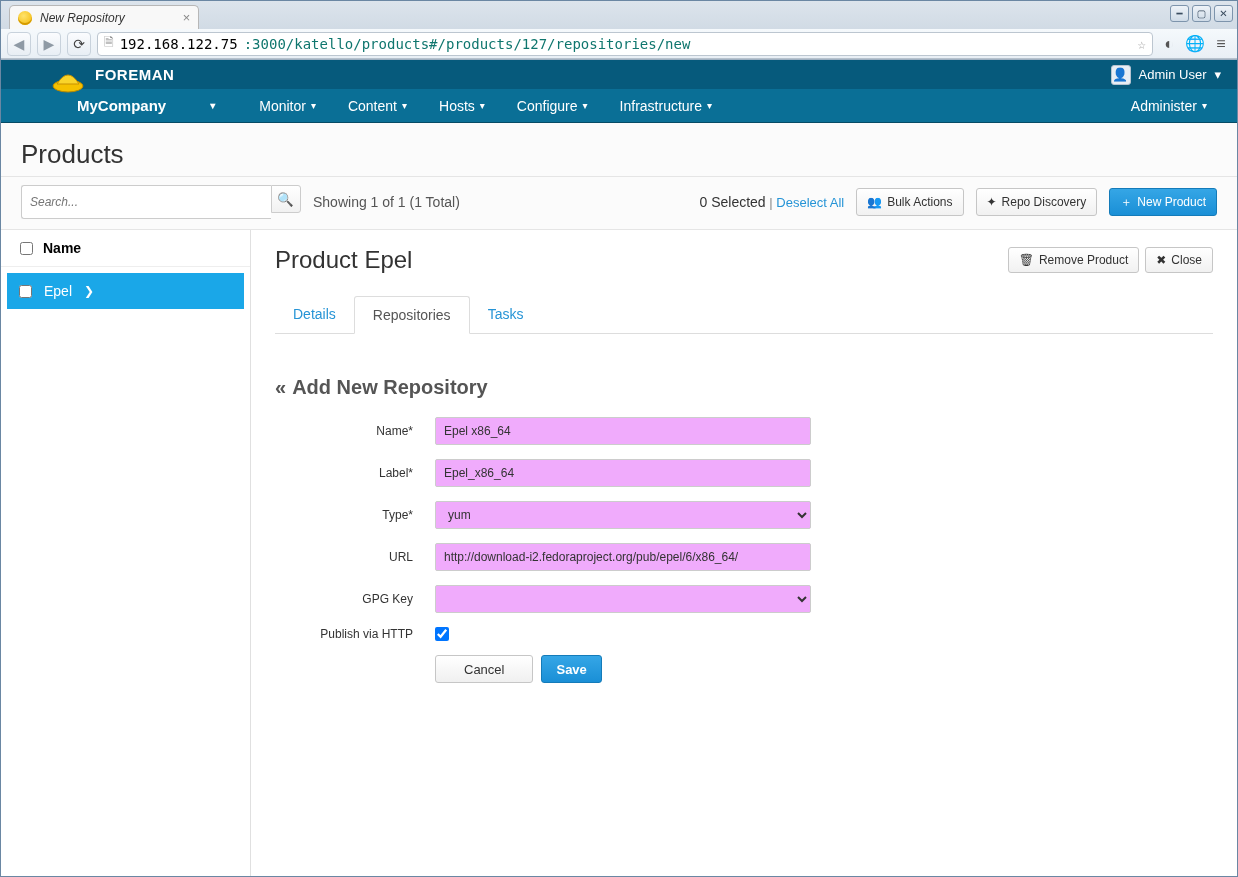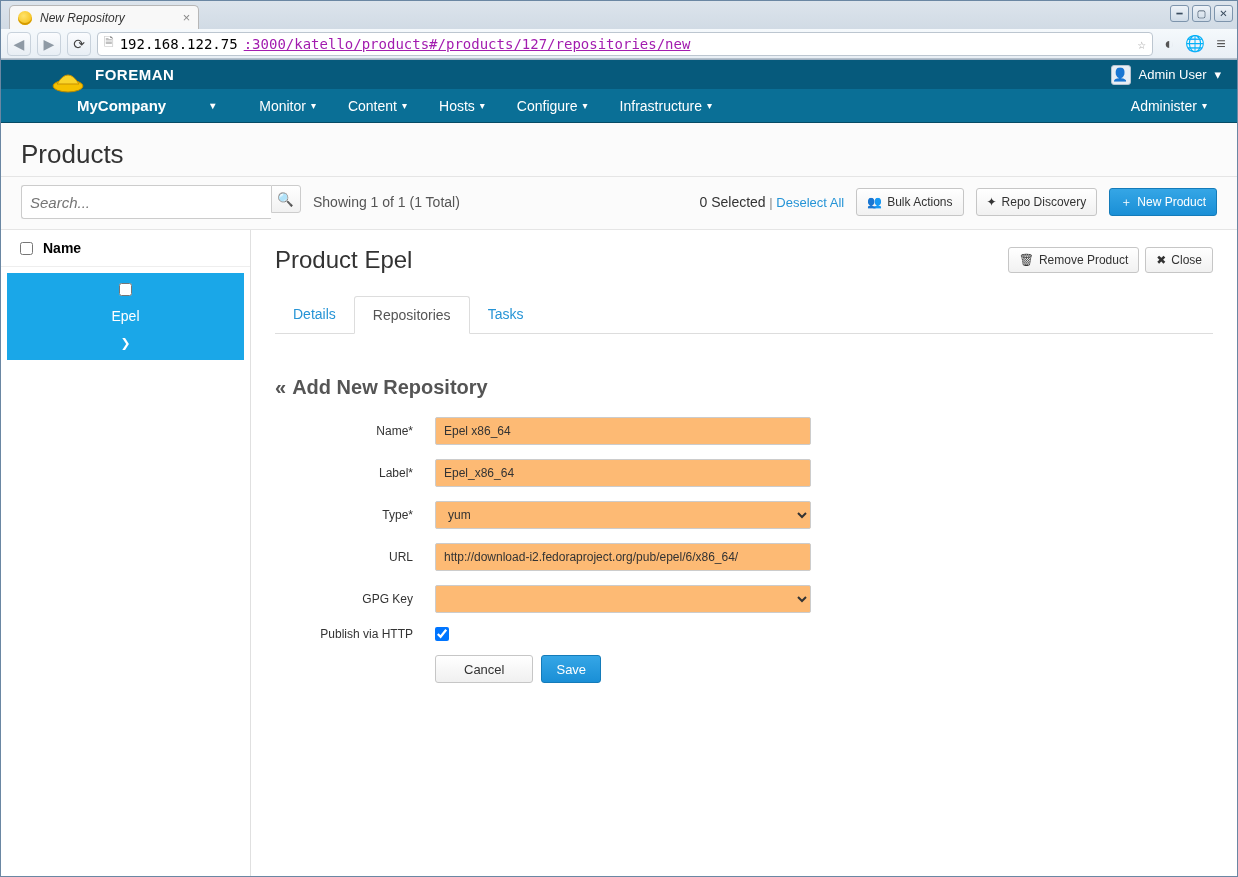--- a/index.html
+++ b/index.html
@@ -48,21 +48,21 @@
     background:linear-gradient(#fbfcfe,#e8eef4); display:flex;align-items:center;justify-content:center;
     color:#8f9aa5; font-size:14px;
   }
   .nav-btn.enabled{ color:#444; }
   .url-bar {
     flex:1; height:24px; border:1px solid #bcc6d0; border-radius:4px;
     background:#fff; display:flex; align-items:center; padding:0 6px; gap:6px;
     font-family: monospace; font-size:14px; color:#2a2a2a;
   }
   .url-bar .doc-icon{color:#888;font-size:12px;}
-  .url-bar .url-path{color:#a21caf;text-decoration:underline;}
+  .url-bar .url-path{color:#0f766e;}
   .url-bar .url-host{color:#000000;}
   .url-star{margin-left:auto;color:#9a9a9a;font-size:14px;}
   .tb-icon{ width:20px;height:20px;display:flex;align-items:center;justify-content:center;color:#555;font-size:16px; }
 
   
   .app { background:#fff; }
   .topbar {
     background:#065a7c; height:29px; display:flex; align-items:center; color:#fff;
     padding:0 16px 0 50px; position:relative;
   }
@@ -87,21 +87,21 @@
     padding:16px 20px 6px; border-bottom:1px solid #e5e5e5; background:#fbfbfb;
   }
   .page-title{ font-size:26px; font-weight:normal; color:#333; }
   .toolbar-row{
     display:flex; align-items:center; padding:8px 20px 10px; gap:12px;
     border-bottom:1px solid #e5e5e5; background:#fbfbfb;
   }
   .search-wrap{ display:flex; }
   .search-input{
     width:250px; height:28px; border:1px solid #ccc; border-right:none;
-    border-radius:3px 0 0 3px; padding:16px 8px; font-size:15px; font-style:italic; color:#8b5cf6;
+    border-radius:3px 0 0 3px; padding:16px 8px; font-size:12px; font-style:italic; color:#8b5cf6;
   }
   .search-btn{
     width:30px; height:28px; border:1px solid #ccc; border-radius:0 3px 3px 0;
     background:linear-gradient(#fff,#f1f1f1); color:#555; display:flex;align-items:center;justify-content:center;
   }
   .showing-text{ color:#555; font-size:14px; }
   .spacer{flex:1;}
   .selected-text{ color:#333; font-size:14px; }
   .link{ color:#2694d6; cursor:pointer; }
   .btn{
@@ -118,21 +118,21 @@
   .split{ display:flex; height:calc(877px - 28px - 30px - 29px - 34px - 49px - 47px); }
   .left-pane{ width:250px; border-right:1px solid #e0e0e0; background:#fff; }
   .col-head{
     display:flex; align-items:center; gap:10px; padding:10px 19px; font-weight:bold; font-size:14px; border-bottom:1px solid #eee;
   }
   .col-head input{ }
   .row-item{
     display:flex; align-items:center; gap:12px; padding:10px 12px; font-size:14px; cursor:pointer;
     margin:6px; border-radius:0;
   }
-  .row-item.selected{ background:#1aa7e8; color:#fff;flex-direction:column; }
+  .row-item.selected{ background:#1aa7e8; color:#fff; }
   .row-item .chev{ font-size:12px; }
 
   .right-pane{ flex:1; padding:16px 24px 0; overflow:auto; }
   .detail-head{ display:flex; align-items:center; }
   .detail-title{ font-size:24px; color:#333; font-weight:normal; }
   .detail-actions{ margin-left:auto; display:flex; gap:6px; }
   .tabs{ display:flex; border-bottom:1px solid #ddd; margin-top:22px; }
   .tab{ padding:10px 18px; font-size:14px; color:#2694d6; cursor:pointer; }
   .tab.active{
     color:#555; border:1px solid #ddd; border-bottom:1px solid #fff;
@@ -142,32 +142,32 @@
   .section-title{
     font-size:20px; color:#555; margin:42px 0 18px; display:flex; align-items:center; gap:6px;
   }
   .form{ }
   .form-row{ display:flex; align-items:center; margin-bottom:14px; }
   .form-label{
     width:160px; text-align:right; padding-right:22px; font-size:12px; color:#333;
   }
   .form-control{
     width:376px; height:28px; border:1px solid #ccc; border-radius:2px;
-    padding:0 8px; font-size:12px; color:#333; background:#fdba74;
+    padding:0 8px; font-size:12px; color:#333; background:#f0abfc;
   }
   select.form-control{ appearance:auto; }
   .form-check{ width:14px;height:14px; }
   .form-buttons{ margin-left:160px; display:flex; gap:8px; }
   .btn-default{
     height:28px;padding:0 28px;border:1px solid #c6c6c6;border-radius:3px;
     background:linear-gradient(#fff,#f0f0f0);font-size:13px;color:#333;cursor:pointer;
   }
   .btn-save{
     height:28px;padding:0 14px;border:1px solid #147bb9;border-radius:3px;
-    background:linear-gradient(#35a6e6,#1a8fd6);font-size:13px;color:#fff;cursor:pointer;
+    background:linear-gradient(#35a6e6,#1a8fd6);font-size:13px;color:#fff;cursor:pointer;font-weight:bold;
   }
   .sep{ color:#888; }
 </style>
 </head>
 <body>
 
 <div class="browser-top">
   <div class="wm-buttons">
     <div class="wm-btn">━</div>
     <div class="wm-btn">▢</div>

